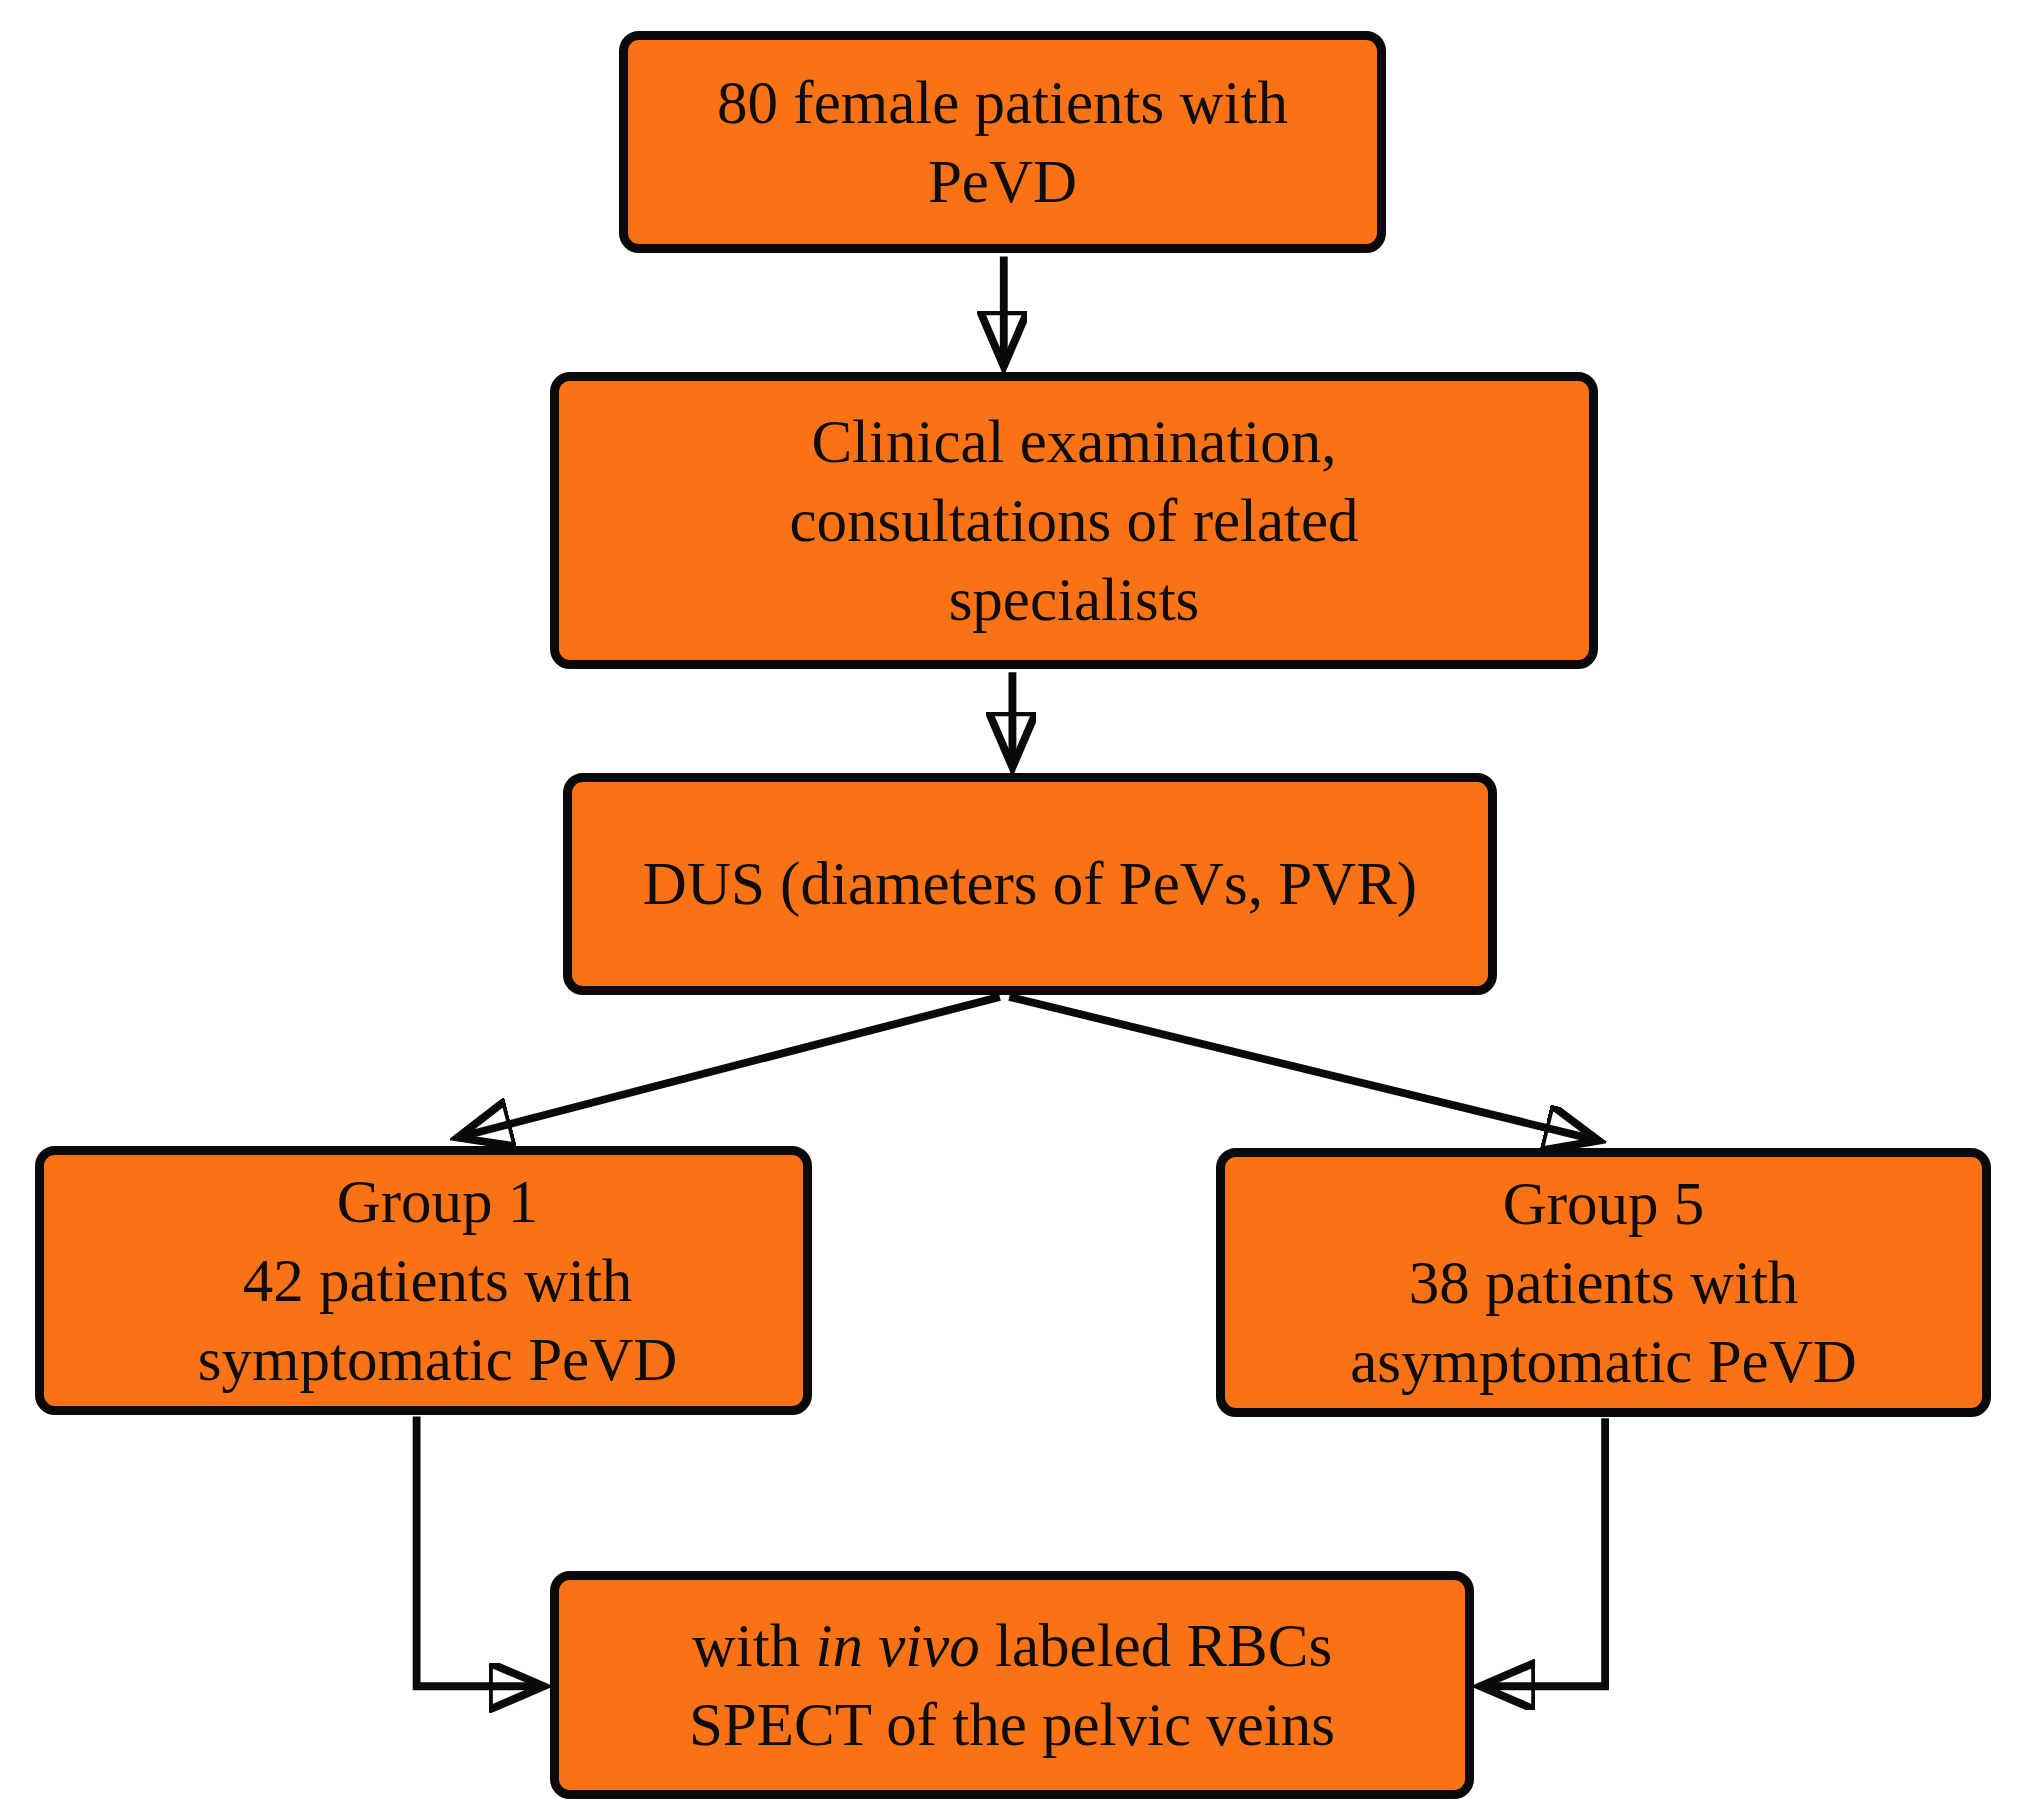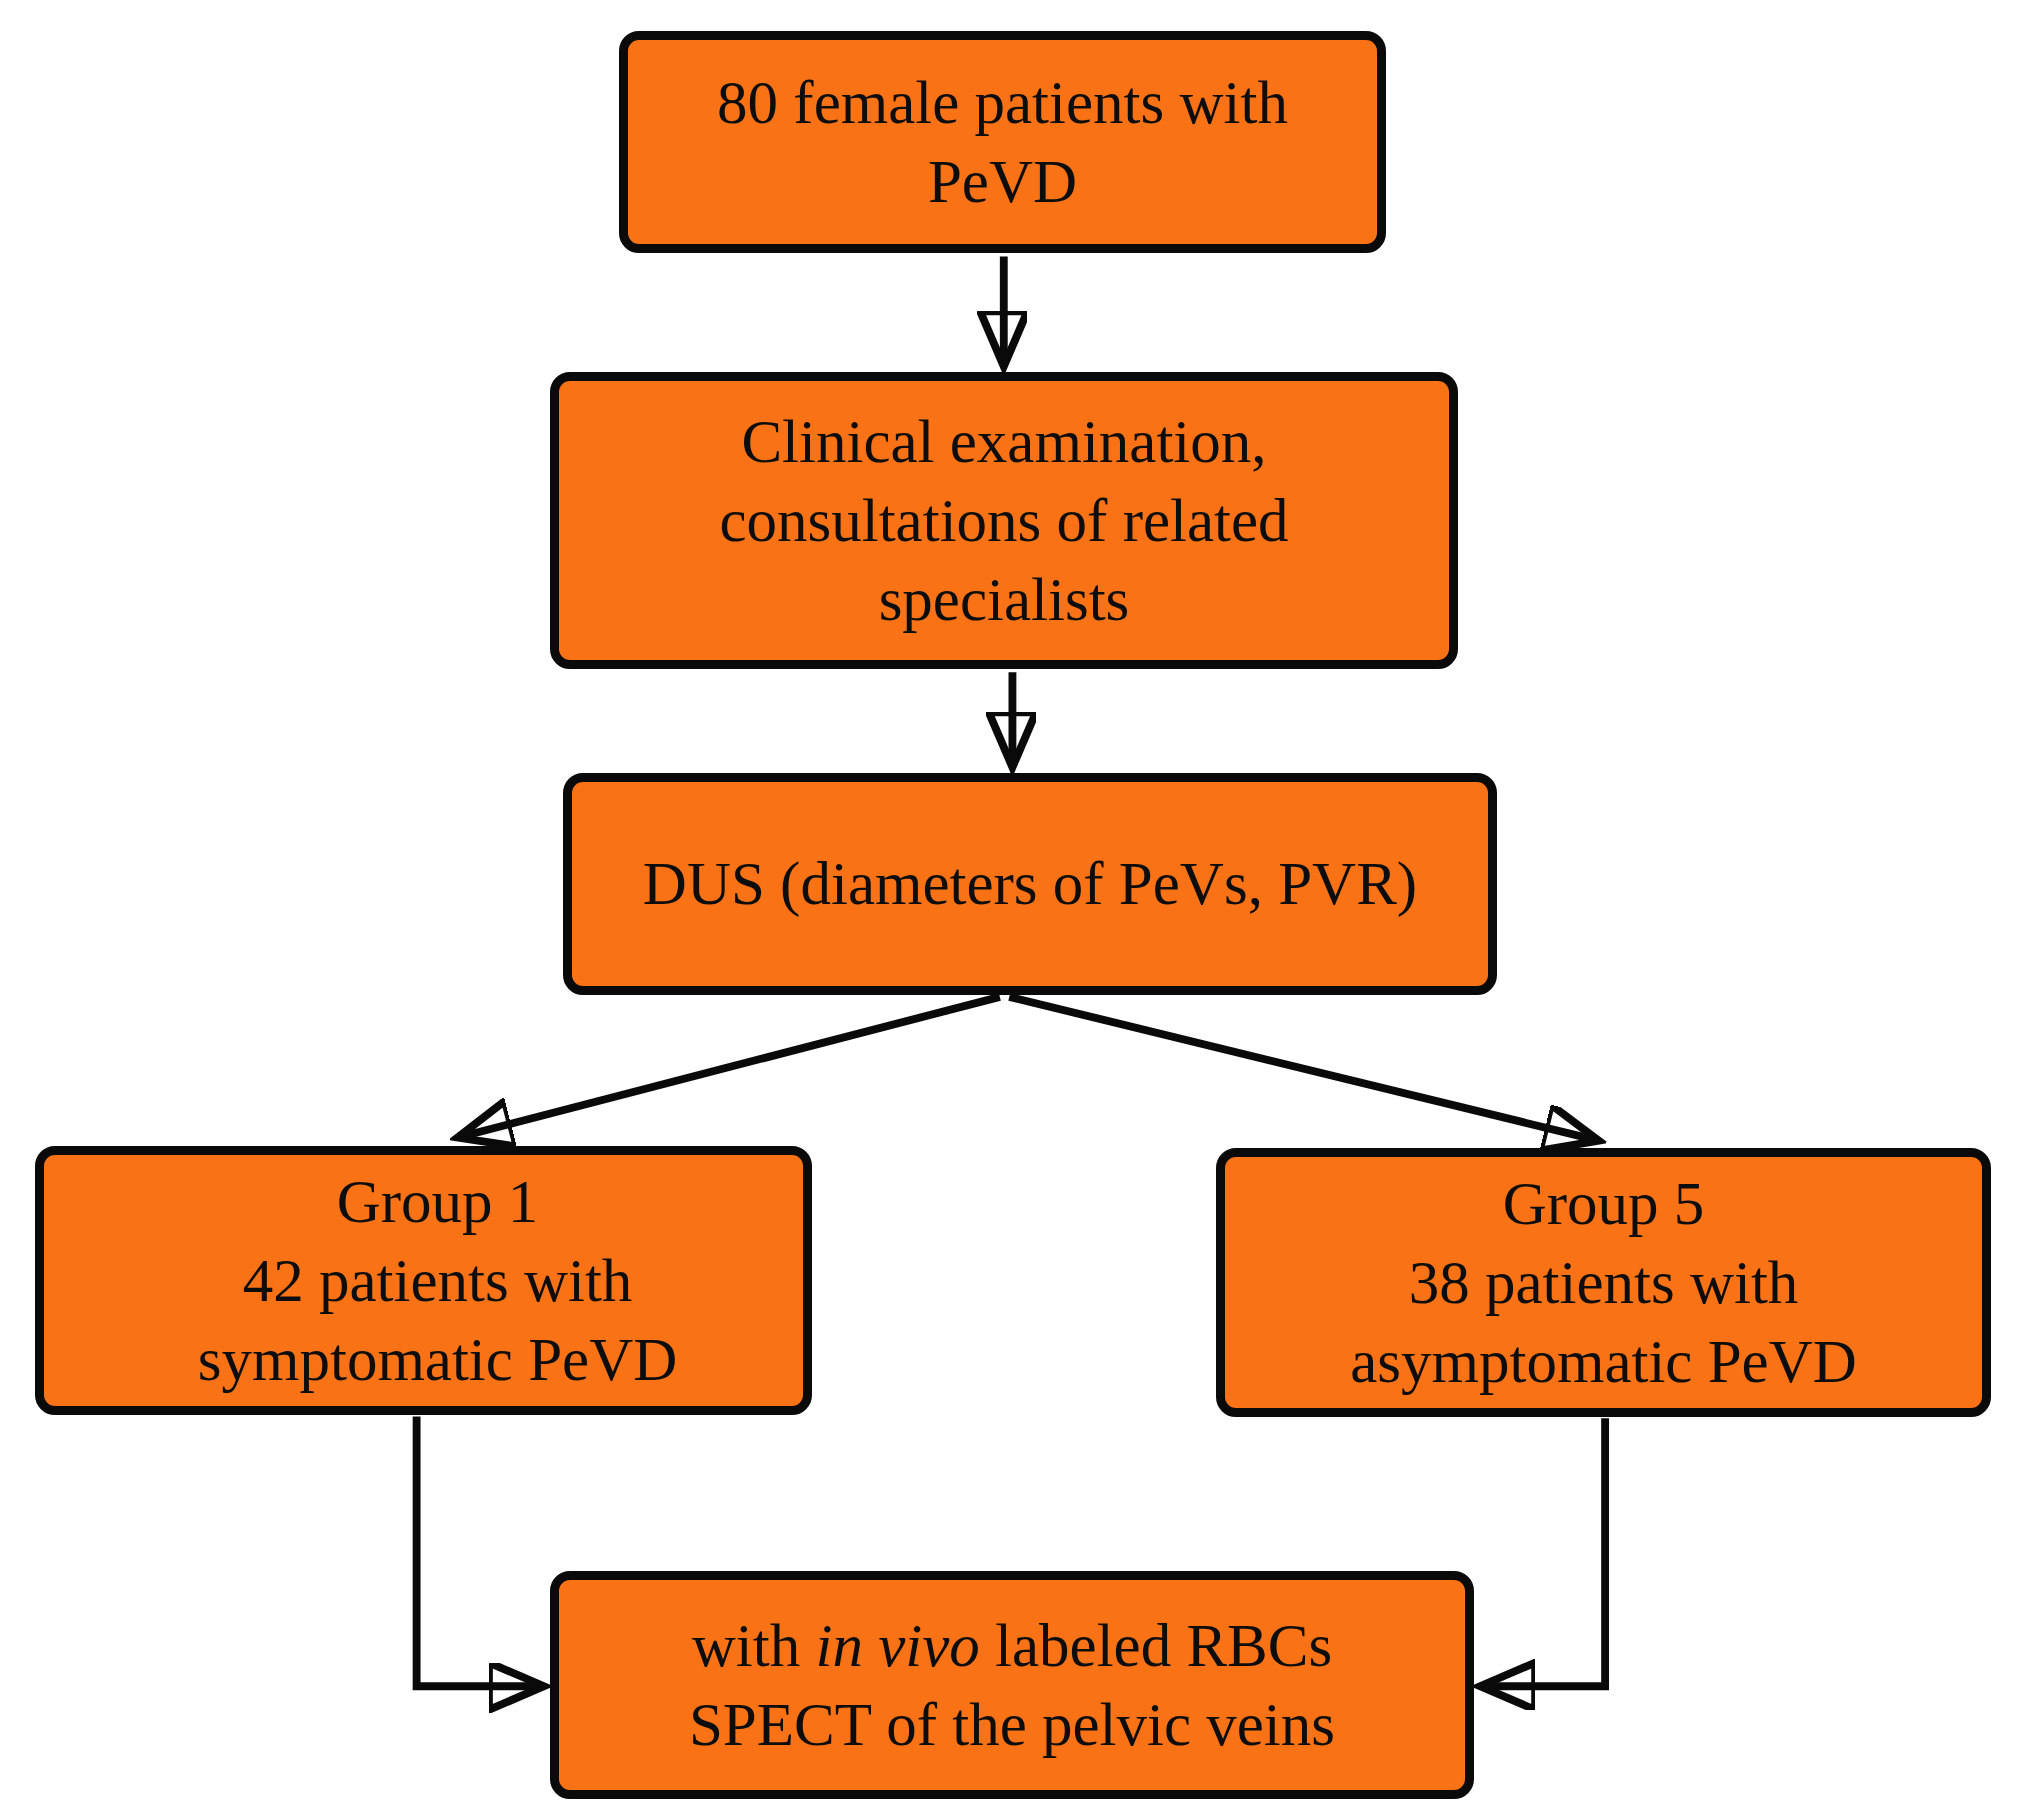--- a/index.html
+++ b/index.html
@@ -28,21 +28,21 @@
     align-items: center;
     justify-content: center;
     text-align: center;
     font-size: 61px;
     line-height: 1.3;
     z-index: 2;
   }
   .line { white-space: nowrap; }
   .line em { font-style: italic; }
   #box-patients { left: 619px;  top: 31px;   width: 767px;  height: 222px; }
-  #box-clinical { left: 550px;  top: 372px;  width: 908px; height: 297px; }
+  #box-clinical { left: 550px;  top: 372px;  width: 1048px; height: 297px; }
   #box-dus      { left: 563px;  top: 773px;  width: 934px; height: 222px; }
   #box-group1   { left: 35px;   top: 1146px; width: 777px;  height: 269px; padding-left: 28px; }
   #box-group2   { left: 1216px; top: 1148px; width: 775px;  height: 269px; }
   #box-spect    { left: 550px;  top: 1571px; width: 924px; height: 228px; }
   #edges-svg {
     position: absolute;
     left: 0; top: 0;
     width: 2017px;
     height: 1820px;
     z-index: 1;

